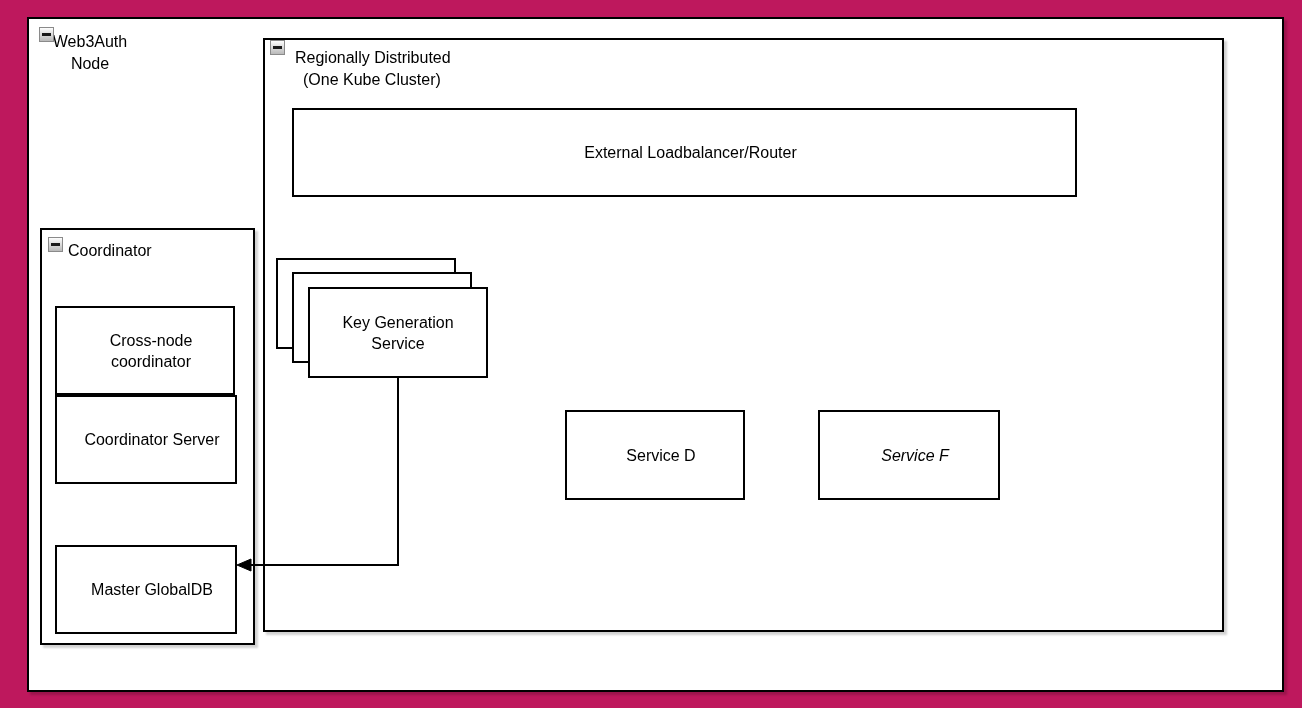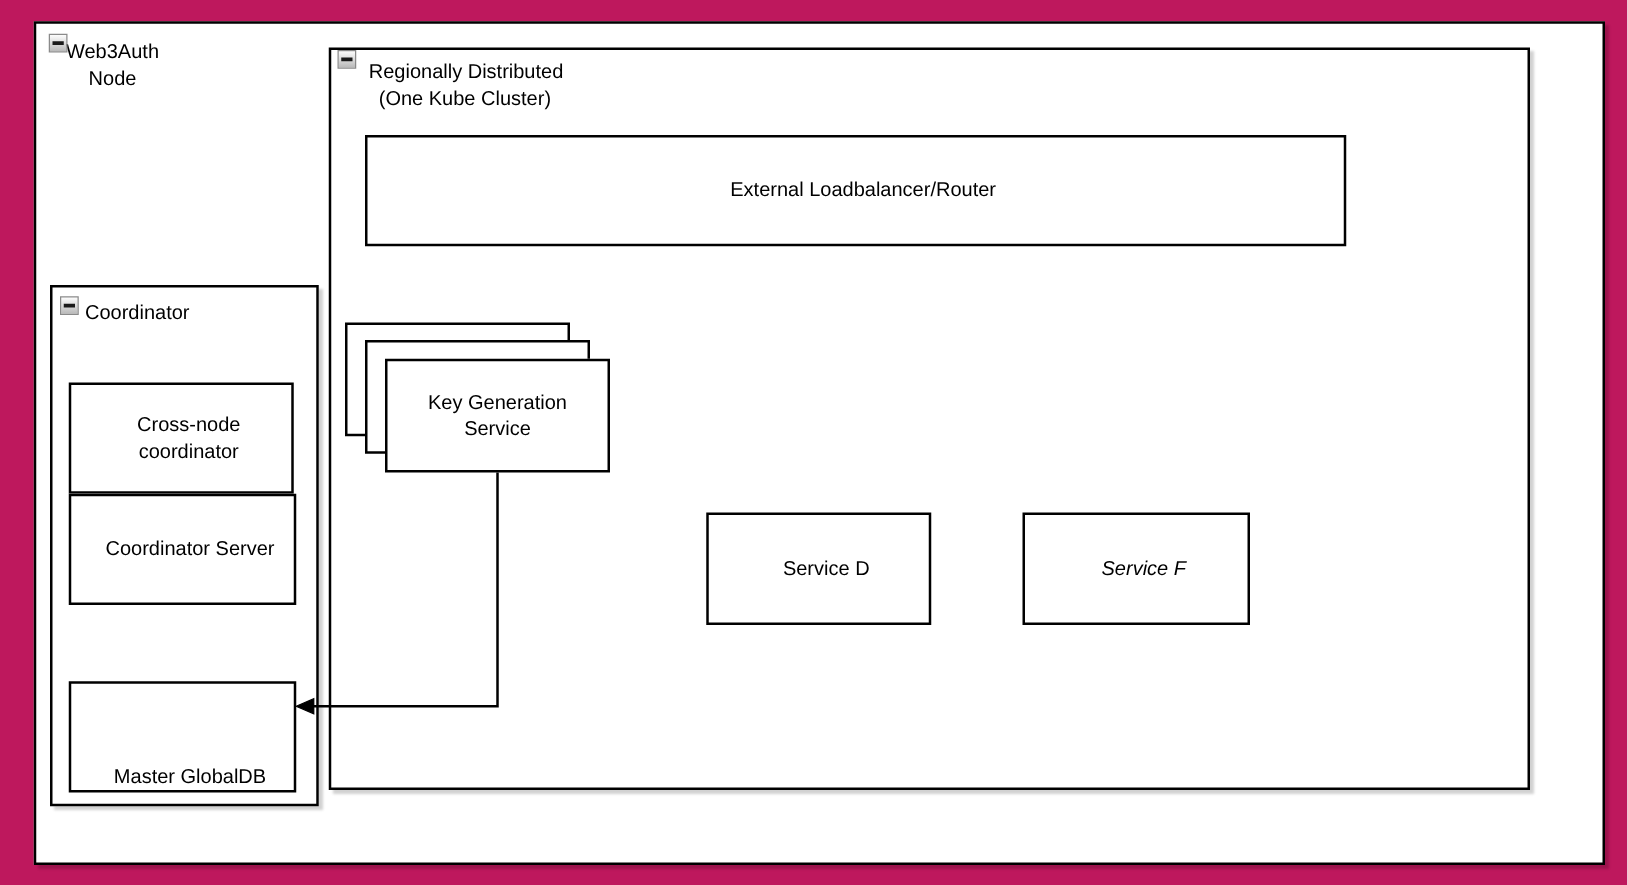--- a/index.html
+++ b/index.html
@@ -81,21 +81,21 @@
   <div class="box shadowed" style="left:40px; top:228px; width:215px; height:417px;">
     <div class="collapse-btn" style="left:6px; top:7px;"></div>
     <div class="grouplabel" style="left:26px; top:10px;">Coordinator</div>
 
     <div class="box center lbl" style="left:13px; top:60px; width:180px; height:89px;margin-top:16px;">
       <span class="wrap-narrower">Cross-node coordinator</span>
     </div>
     <div class="box center lbl" style="left:13px; top:165px; width:182px; height:89px;">
       <span>Coordinator Server</span>
     </div>
-    <div class="box center lbl" style="left:13px; top:315px; width:182px; height:89px;align-items:flex-end;">
+    <div class="box center lbl" style="left:13px; top:315px; width:182px; height:89px;">
       <span>Master GlobalDB</span>
     </div>
   </div>
 
   <svg id="edge-overlay" width="1302" height="708">
     <polyline points="398,378 398,565 250,565" fill="none" stroke="#000" stroke-width="2"></polyline>
     <polygon points="237,565 251,559 251,571" fill="#000" stroke="#000"></polygon>
   </svg>
 
 </div>

